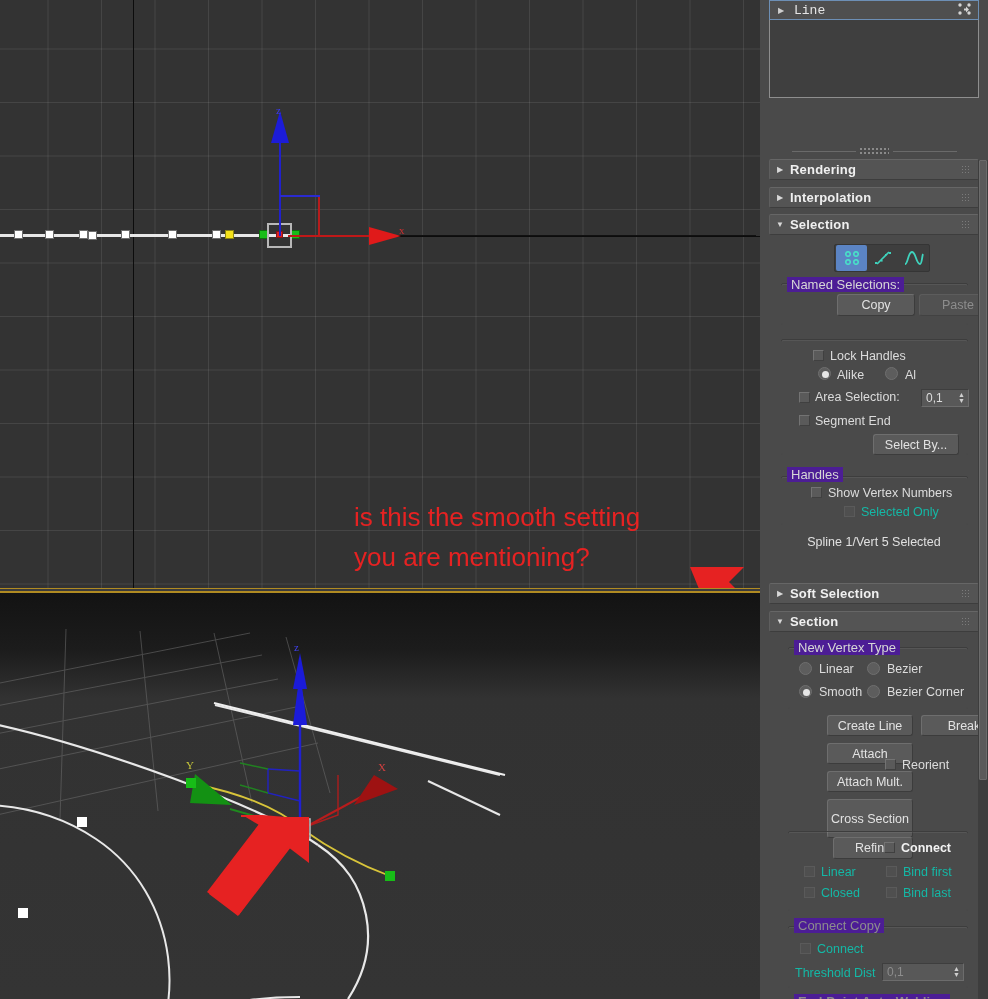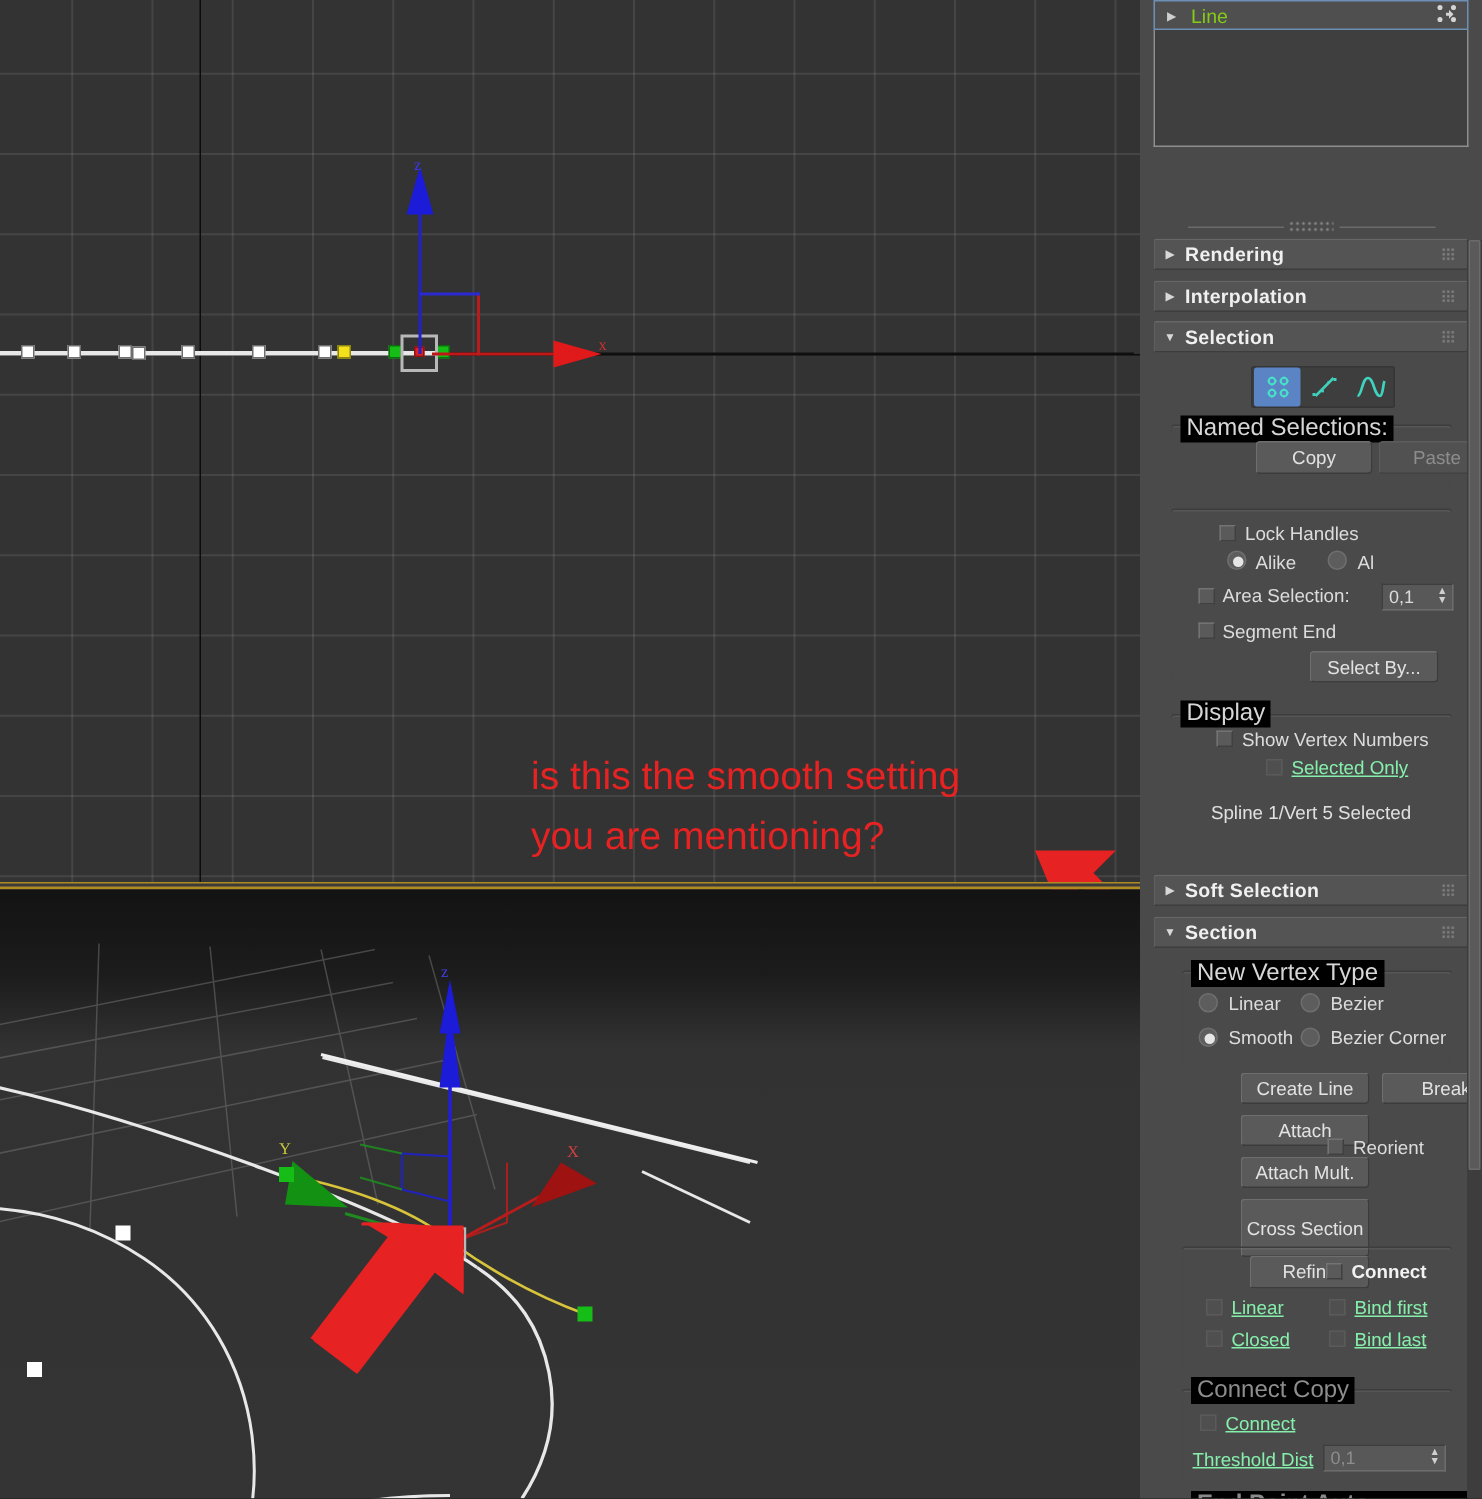--- a/index.html
+++ b/index.html
@@ -64,21 +64,21 @@
   
   .arrow{ position:absolute; }
 
   
   #panel{ position:absolute; left:760px; top:0; width:228px; height:999px; background:#4a4a4a; overflow:hidden; }
 
   
   #stack-head{ position:absolute; left:9px; top:0; width:210px; height:20px;
     background:#4f4f4f; border:1px solid #6d8fb5; display:flex; align-items:center; }
   #stack-head .tri{ width:22px; text-align:center; font-size:8px; color:#cfcfcf; flex:none; }
-  #stack-head .nm{ flex:1; font-size:13px; color:#84cc16; padding-left:2px; font-family:Liberation Sans, sans-serif; }
+  #stack-head .nm{ flex:1; font-size:13px; color:#e5e5e5; padding-left:2px; font-family:Liberation Mono, monospace; }
   #stack-head .mv{ width:22px; flex:none; }
   #stack-list{ position:absolute; left:9px; top:20px; width:210px; height:78px;
     background:#3f3f3f; border:1px solid #8e8e8e; border-top:none; }
 
   .grip{ position:absolute; left:0; top:146px; width:228px; height:10px; }
   .grip .ln{ position:absolute; top:5px; height:1px; background:#6a6a6a; }
   .grip .dots{ position:absolute; left:99px; top:1px; width:30px; height:8px;
     background-image:radial-gradient(circle, #8a8a8a 0.9px, transparent 1.1px);
     background-size:4px 4px; }
 
@@ -90,37 +90,37 @@
   .rollout-head .lb{ font-weight:bold; font-size:13px; color:#f0f0f0; letter-spacing:.2px; }
   .rollout-head .dg{ position:absolute; right:8px; width:9px; height:9px;
     background-image:radial-gradient(circle, #7b7b7b 0.8px, transparent 1px); background-size:3px 3px; }
 
   .rollout-body{ position:absolute; left:9px; width:210px; background:#4a4a4a; }
 
   
   .grp{ position:absolute; border:1px solid #3d3d3d; border-top-color:#3d3d3d; border-radius:2px; }
   .grp::after{ content:""; position:absolute; left:-1px; right:-1px; top:0; bottom:-1px;
      border:1px solid rgba(255,255,255,.07); border-radius:2px; pointer-events:none; }
-  .grp-title{ position:absolute; background:#000000; padding:0 4px; font-size:16px; color:#d6d6d6; }
+  .grp-title{ position:absolute; background:#4c1d95; padding:0 4px; font-size:13px; color:#d6d6d6; }
 
   .btn{ position:absolute; background:#5a5a5a; border:1px solid #6e6e6e;
     border-bottom-color:#3c3c3c; border-right-color:#3c3c3c; border-radius:3px;
     color:#e2e2e2; font-size:12.5px; display:flex; align-items:center; justify-content:center;
     font-family:"Liberation Sans", sans-serif;margin-left:40px; }
   .btn.dis{ color:#8d8d8d; background:#515151; border-color:#5c5c5c; border-bottom-color:#424242; border-right-color:#424242;}
 
   .cb{ position:absolute; width:11px; height:11px; background:#5a5a5a;
     border:1px solid #737373; border-bottom-color:#404040; border-right-color:#404040; }
   .cb.dis{ background:#4f4f4f; border-color:#5a5a5a; }
   .rb{ position:absolute; width:13px; height:13px; border-radius:50%; background:#5d5d5d;
     border:1px solid #6f6f6f; }
   .rb.on::after{ content:""; position:absolute; left:3px; top:3px; width:7px; height:7px;
     border-radius:50%; background:#e6e6e6; }
   .lbl{ position:absolute; font-size:12.5px; color:#dcdcdc; white-space:nowrap;text-align:right; }
-  .lbl.dis{ color:#86efac;text-decoration:underline; }
+  .lbl.dis{ color:#14b8a6; }
   .lbl.b{ font-weight:bold; color:#f2f2f2; }
 
   .spin{ position:absolute; height:18px; background:#585858; border:1px solid #6c6c6c;
     border-top-color:#3e3e3e; border-left-color:#3e3e3e; display:flex; align-items:center; }
   .spin .v{ flex:1; padding-left:4px; font-size:12px; color:#dcdcdc; }
   .spin.dis .v{ color:#8d8d8d; }
   .spin .ar{ width:13px; height:100%; display:flex; flex-direction:column;
     align-items:center; justify-content:center; color:#cfcfcf; font-size:7px; line-height:6px; }
 
   .subobj{ position:absolute; background:#3e3e3e; border:1px solid #353535; border-radius:2px;
@@ -358,21 +358,21 @@
           <span>▼</span>
         </span>
     </div>
 
     <div class="cb" style="left:30px; top:179px;"></div>
     <div class="lbl" style="left:46px; top:178px;">Segment End</div>
 
     <div class="btn" style="left:64px; top:198px; width:86px; height:21px;">Select By...</div>
 
     <div class="grp" style="left:12px; top:240px; width:187px; height:49px;"></div>
-    <div class="grp-title" style="left:18px; top:231px;">Display</div>
+    <div class="grp-title" style="left:18px; top:231px;">Handles</div>
     <div class="cb" style="left:42px; top:251px;"></div>
     <div class="lbl" style="left:59px; top:250px;">Show Vertex Numbers</div>
     <div class="cb dis" style="left:75px; top:270px;"></div>
     <div class="lbl dis" style="left:92px; top:269px;">Selected Only</div>
 
     <div class="statusline" style="left:0; top:299px;">Spline 1/Vert 5 Selected</div>
   </div>
 
   <div class="rollout-head" style="top:583px;">
     <span class="tri">▶</span>

